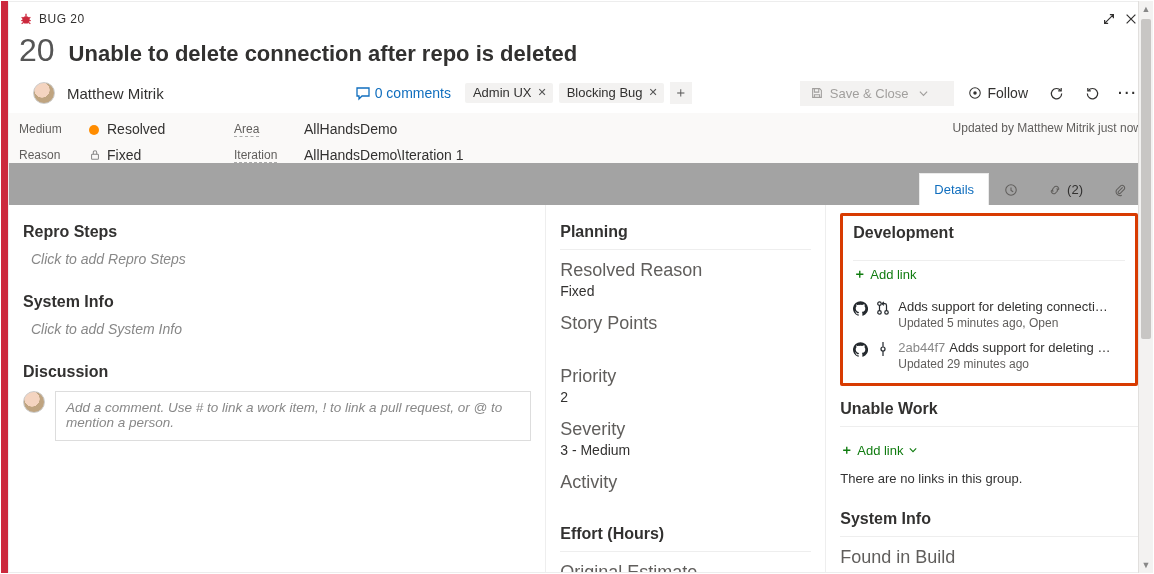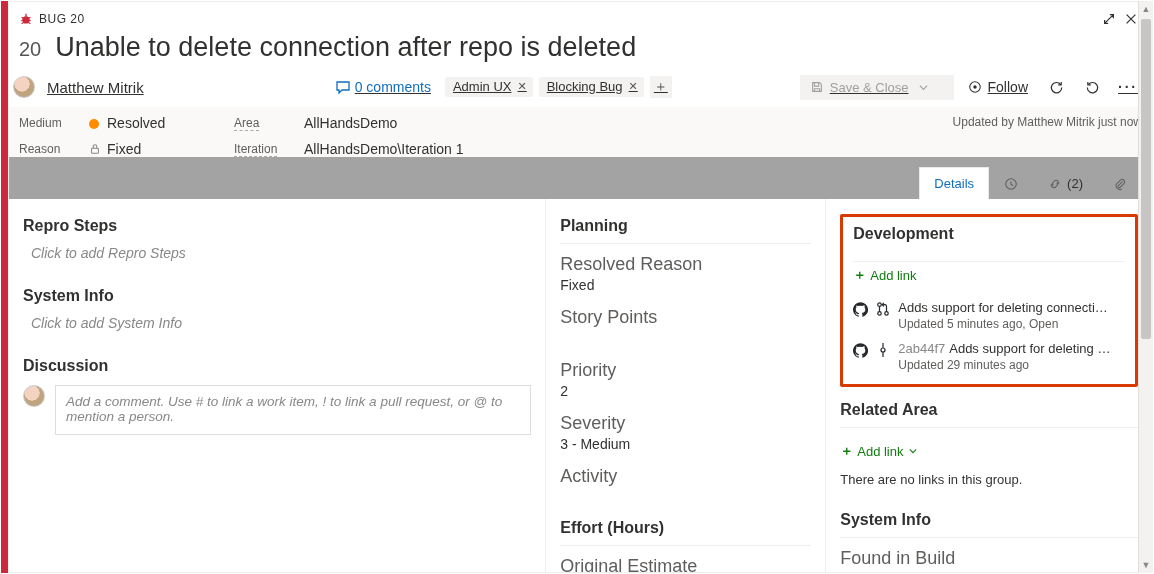--- a/index.html
+++ b/index.html
@@ -7,23 +7,23 @@
   body { width: 1154px; height: 574px; overflow: hidden; background: #fff; position: relative; }
   .red-bar { position: absolute; left: 1px; top: 1px; bottom: 1px; width: 7px; background: #CC293D; }
   .panel { position: absolute; left: 8px; right: 1px; top: 1px; bottom: 1px; background: #fff; display: flex; flex-direction: column; border: 1px solid #ededed; }
   .header-row1 { display: flex; align-items: center; padding: 6px 10px 2px 10px; font-size: 12px; }
   .bug-icon { width: 14px; height: 14px; margin-right: 6px; }
   .bug-type { letter-spacing: 0.5px; }
   .header-row1 .spacer { flex: 1 1 auto; }
   .icon-btn { background: none; border: none; padding: 4px; cursor: pointer; color: #605e5c; display: inline-flex; align-items: center; justify-content: center; }
   .icon-btn svg { width: 14px; height: 14px; }
   .title-row { display: flex; align-items: baseline; padding: 0 10px 6px 10px; }
-  .title-id { font-size: 20px; color: #555; margin-right: 14px; }
-  .title-text { font-size: 27px; font-weight: 400; }
-  .toolbar { display: flex; align-items: center; padding: 4px 10px 6px 4px; gap: 8px; text-decoration: underline; }
+  .title-id { font-size: 32px; color: #555; margin-right: 14px; }
+  .title-text { font-size: 22px; font-weight: 700; }
+  .toolbar { display: flex; align-items: center; padding: 4px 10px 6px 24px; gap: 8px; }
   .avatar { width: 22px; height: 22px; border-radius: 50%; background: radial-gradient(circle at 40% 35%, #f4d4c0 42%, #bfa480 44%); border: 1px solid #ccc; flex: 0 0 auto; }
   .assie { font-size: 15px; margin-left: 4px; }
   .toolbar .spacer1 { flex: 0 0 auto; width: 175px; }
   .comment-ind { display: flex; align-items: center; gap: 4px; color: #106ebe; }
   .comment-ind svg { width: 16px; height: 16px; }
   .tags { display: flex; align-items: center; gap: 6px; margin-left: 6px; }
   .tag { background: #f3f2f1; padding: 2px 6px 3px 8px; font-size: 13px; display: inline-flex; align-items: center; gap: 6px; border-radius: 2px; }
   .tag .x { font-size: 11px; color: #555; cursor: pointer; }
   .tag-add { width: 22px; height: 22px; display: inline-flex; align-items: center; justify-content: center; background: #f3f2f1; color: #555; cursor: pointer; }
   .toolbar .spacer2 { flex: 1 1 auto; }
@@ -51,21 +51,21 @@
   .colA { flex: 0 0 47%; border-right: 1px solid #eee; }
   .colB { flex: 0 0 24.5%; border-right: 1px solid #eee; }
   .colC { flex: 1 1 auto; padding-top: 4px; }
   .section-title { font-size: 16px; font-weight: 600; margin: 4px 0 10px 0; }
   .section-title.b { border-bottom: 1px solid #eee; padding-bottom: 8px; }
   .placeholder { color: #888; font-style: italic; margin: 4px 0 26px 8px; }
   .field-label { font-size: 18px; color: #605e5c; margin-top: 8px; }
   .field-value { font-size: 14px; margin: 2px 0 14px 0; }
   .discussion-box { display: flex; gap: 10px; margin-top: 8px; }
   .discussion-input { flex: 1 1 auto; border: 1px solid #ddd; padding: 8px 10px; color: #888; font-style: italic; min-height: 50px; font-size: 13.5px; }
-  .dev-box { border: 3px solid #d83b01; border-radius: 2px; padding: 8px 10px 12px 10px; margin-top: 11px; }
+  .dev-box { border: 3px solid #d83b01; border-radius: 2px; padding: 8px 10px 12px 10px; margin-top: 4px; }
   .add-link { color: #107c10; font-size: 13px; display: inline-flex; align-items: center; gap: 4px; margin: 4px 0 6px 0; cursor: pointer; }
   .dev-item { display: flex; gap: 8px; margin-top: 10px; font-size: 13px; }
   .dev-item .gh { width: 15px; height: 15px; flex: 0 0 auto; margin-top: 2px; }
   .dev-item .pr { width: 14px; height: 14px; flex: 0 0 auto; margin-top: 2px; }
   .dev-item .txt { flex: 1 1 auto; overflow: hidden; }
   .dev-item .title1 { white-space: nowrap; overflow: hidden; text-overflow: ellipsis; }
   .dev-item .sub { color: #605e5c; font-size: 12px; margin-top: 2px; }
   .commit-hash { color: #888; margin-right: 4px; }
   .no-links { font-size: 13px; color: #333; margin-top: 6px; }
   .scrollbar { position: absolute; top: 1px; right: 1px; bottom: 1px; width: 15px; background: #f3f2f1; border-left: 1px solid #e1dfdd; }
@@ -274,21 +274,21 @@
               <line x1="7" y1="0" x2="7" y2="5.5" stroke="#24292e" stroke-width="1.4"></line>
               <line x1="7" y1="10.5" x2="7" y2="16" stroke="#24292e" stroke-width="1.4"></line>
             </svg>
           <div class="txt">
             <div class="title1"><span class="commit-hash">2ab44f7</span><span>Adds support for deleting …</span></div>
             <div class="sub">Updated 29 minutes ago</div>
           </div>
         </div>
       </div>
 
-      <div class="section-title b" style="margin-top:14px">Related Area</div>
+      <div class="section-title b" style="margin-top:14px">Unable Work</div>
       <div class="add-link">
           <span style="font-weight:700">＋</span>
           <span>Add link</span>
           <svg viewBox="0 0 10 10" style="width:8px;height:8px;margin-left:2px">
             <path d="M1 3 L5 7 L9 3" fill="none" stroke="#107c10" stroke-width="1.4"></path>
           </svg>
         </div>
       <div class="no-links">There are no links in this group.</div>
 
       <div class="section-title b" style="margin-top:24px">System Info</div>

